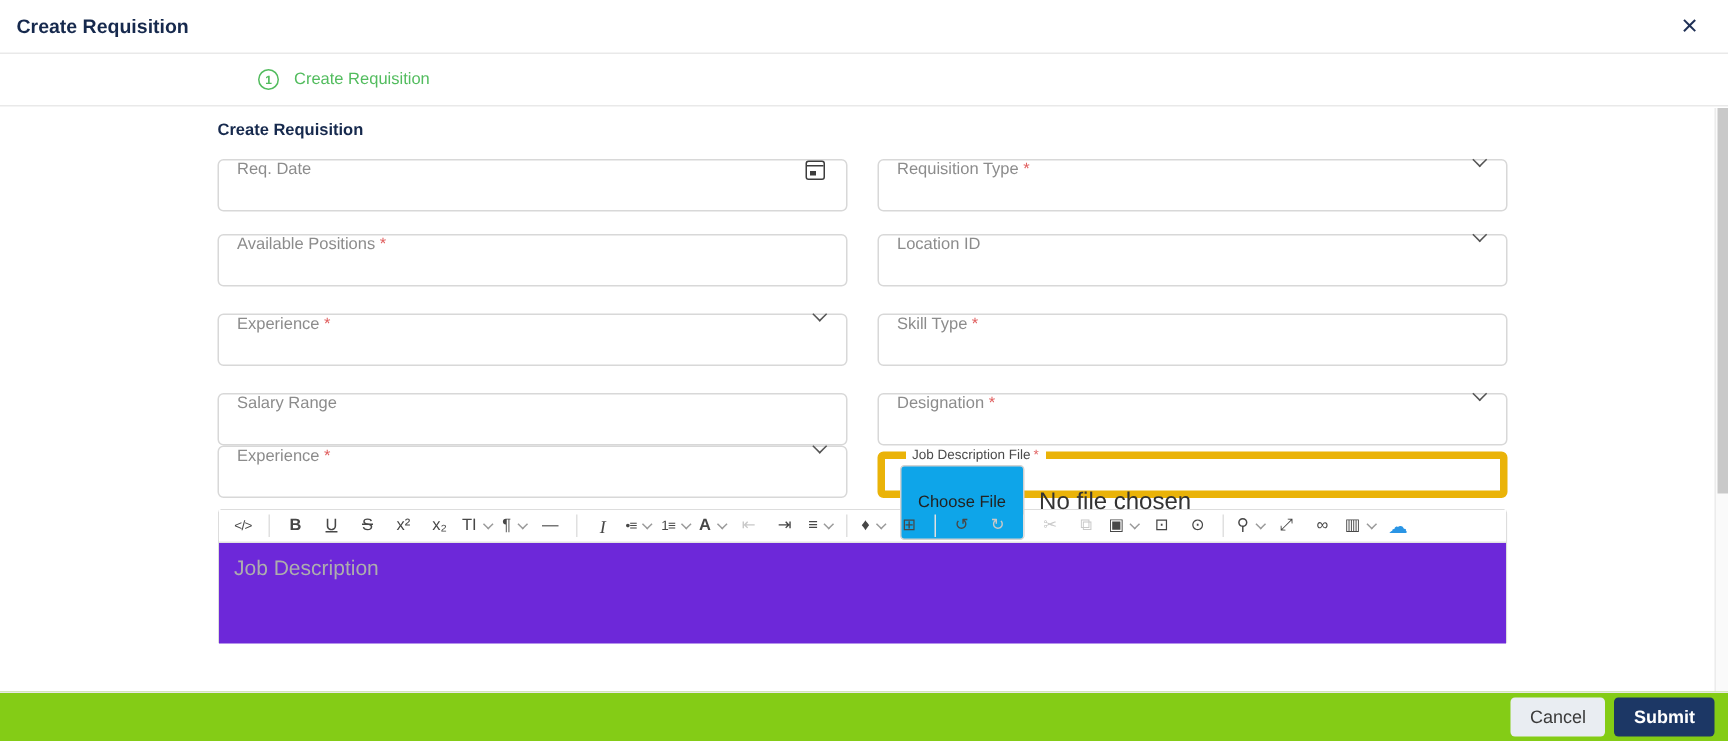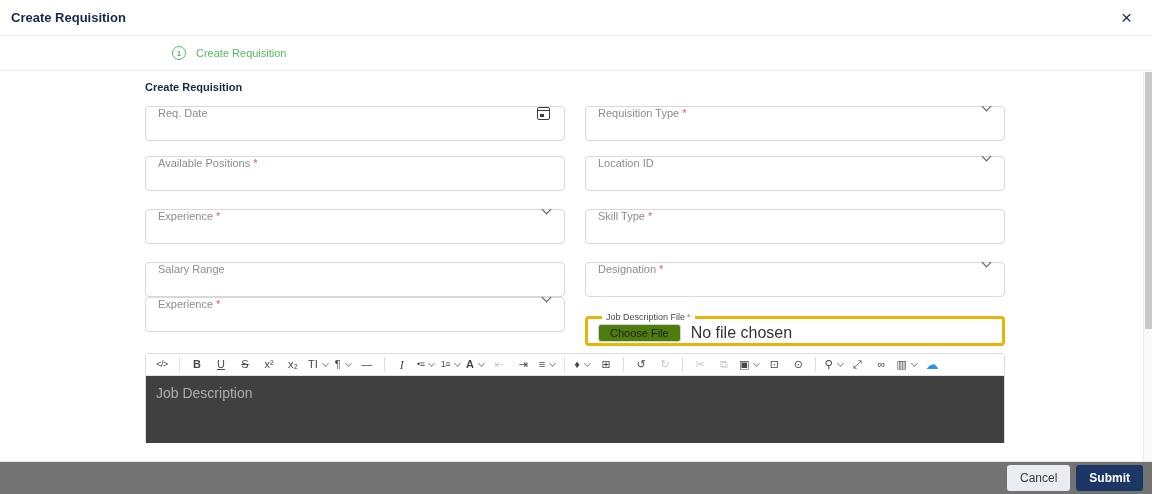--- a/index.html
+++ b/index.html
@@ -45,29 +45,29 @@
   .spacer { flex: 1; }
   .fchev {
     width: 7px; height: 7px; border-right: 1.5px solid #555;
     border-bottom: 1.5px solid #555; transform: rotate(45deg); margin-top: -4px;
   }
   .cal { width: 13px; height: 13px; border: 1.5px solid #3d3d3d; border-radius: 2px; position: relative; }
   .cal::before { content: ""; position: absolute; left: 0; right: 0; top: 2px; border-top: 1.5px solid #3d3d3d; }
   .cal::after { content: ""; position: absolute; left: 2px; top: 6px; width: 4px; height: 3px; background: #3d3d3d; }
   
   .file-fs {
-    border: 3px solid #eab308; border-radius: 4px; height: 34px;
-    padding: 1px 10px 4px; margin-top: 15px;
+    border: 5px solid #eab308; border-radius: 4px; height: 34px;
+    padding: 1px 10px 4px; margin-top: 1px;
   }
   .file-fs legend { font-size: 9px; color: #4a4a4a; padding: 0 4px; margin-left: 4px; }
   .file-fs legend .star { font-size: 9px; margin-left: 2px; }
   .file-row { display: flex; align-items: center; gap: 10px; margin-top: 1px; }
   .file-btn {
-    background: #4d7c0f; border: 1px solid #d2d2d2; border-radius: 3px;
-    font-size: 11px; color: #222; padding: 2px 11px; cursor: pointer;
+    background: #0ea5e9; border: 1px solid #d2d2d2; border-radius: 3px;
+    font-size: 11px; color: #222; padding: 18px 11px; cursor: pointer;
     font-family: inherit;
   }
   .file-status { font-size: 16px; color: #333; }
   
   .editor { margin-top: 7px; border: 1px solid #ddd; border-radius: 4px 4px 0 0; border-bottom: none; }
   .toolbar {
     height: 22px; display: flex; align-items: center; padding: 0 4px;
     border-bottom: 1px solid #e3e3e3; background: #fff;
   }
   .tb {
@@ -80,26 +80,26 @@
   .g-b { font-weight: bold; } .g-u { text-decoration: underline; }
   .g-s { text-decoration: line-through; }
   .g-i { font-style: italic; font-family: "Liberation Serif", serif; font-size: 12px !important; }
   .g-sm { font-size: 9px !important; letter-spacing: -0.5px; }
   .g-accent { color: #2a95e5 !important; font-size: 13px !important; font-weight: bold; }
   .chev {
     width: 5px; height: 5px; border-right: 1px solid #9a9a9a; border-bottom: 1px solid #9a9a9a;
     transform: rotate(45deg); margin: -3px 0 0 5px; display: inline-block;
   }
   .tb-div { width: 1px; height: 15px; background: #e0e0e0; margin: 0 5px; display: inline-block; }
-  .editor-body { height: 67px; background: #404040; padding: 8px 10px; }
+  .editor-body { height: 67px; background: #6d28d9; padding: 8px 10px; }
   .editor-ph { font-size: 14px; color: #adadad; }
   
   .footer {
     position: absolute; left: 0; right: 0; bottom: 0; height: 33px;
-    border-top: 1px solid #e8e8e8; background: #737373;
+    border-top: 1px solid #e8e8e8; background: #84cc16;
     display: flex; align-items: center; justify-content: flex-end; padding-right: 9px;
   }
   .btn { font-size: 12px; border: none; border-radius: 3px; padding: 6px 13px; cursor: pointer; font-family: inherit; }
   .btn-cancel { background: #e9edf2; color: #3a3a3a; }
   .btn-submit { background: #1c3765; color: #ffffff; margin-left: 6px; font-weight: bold; }
   
   .vscroll {
     position: absolute; right: 0; top: 72px; bottom: 33px; width: 9px;
     background: #fafafa; border-left: 1px solid #ececec;
   }

